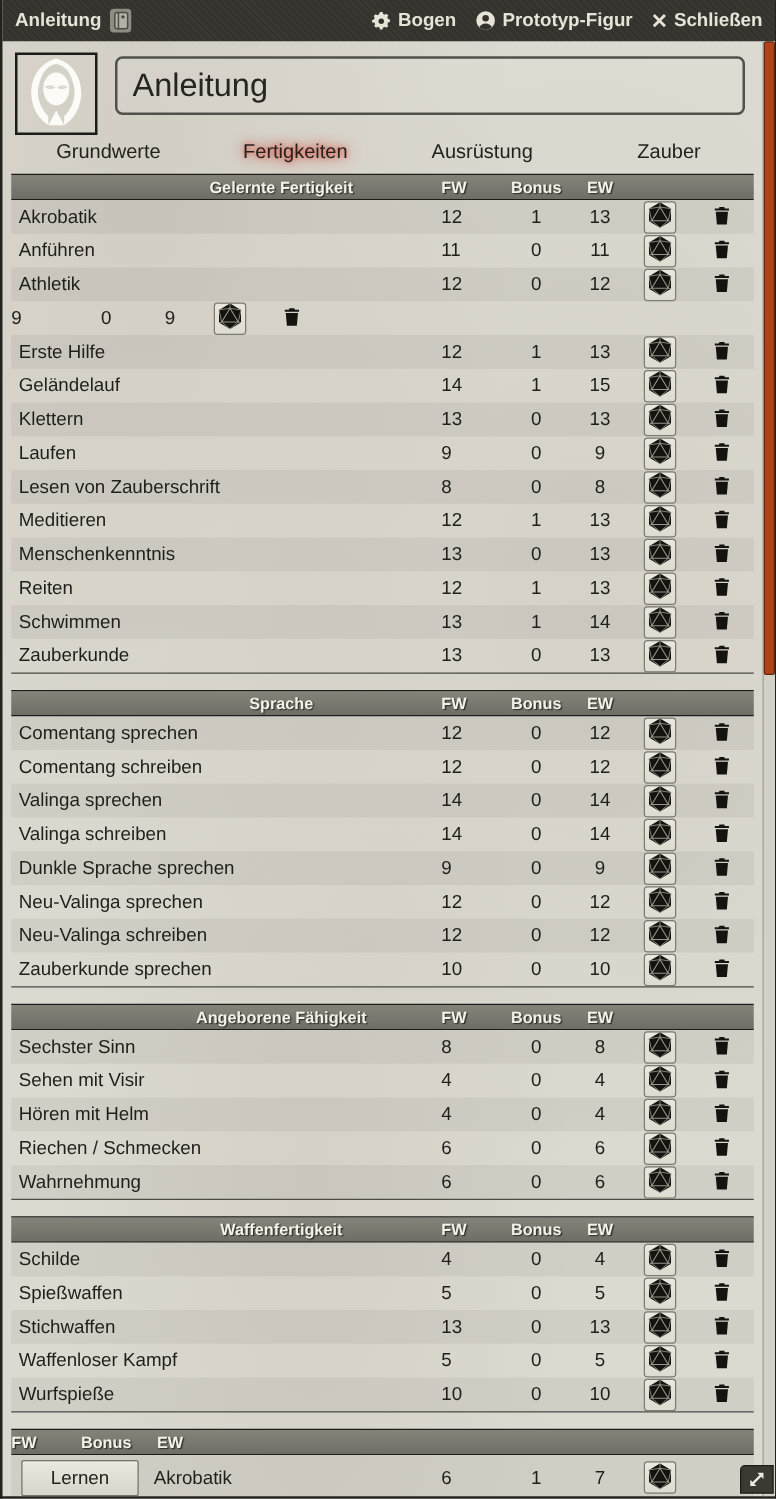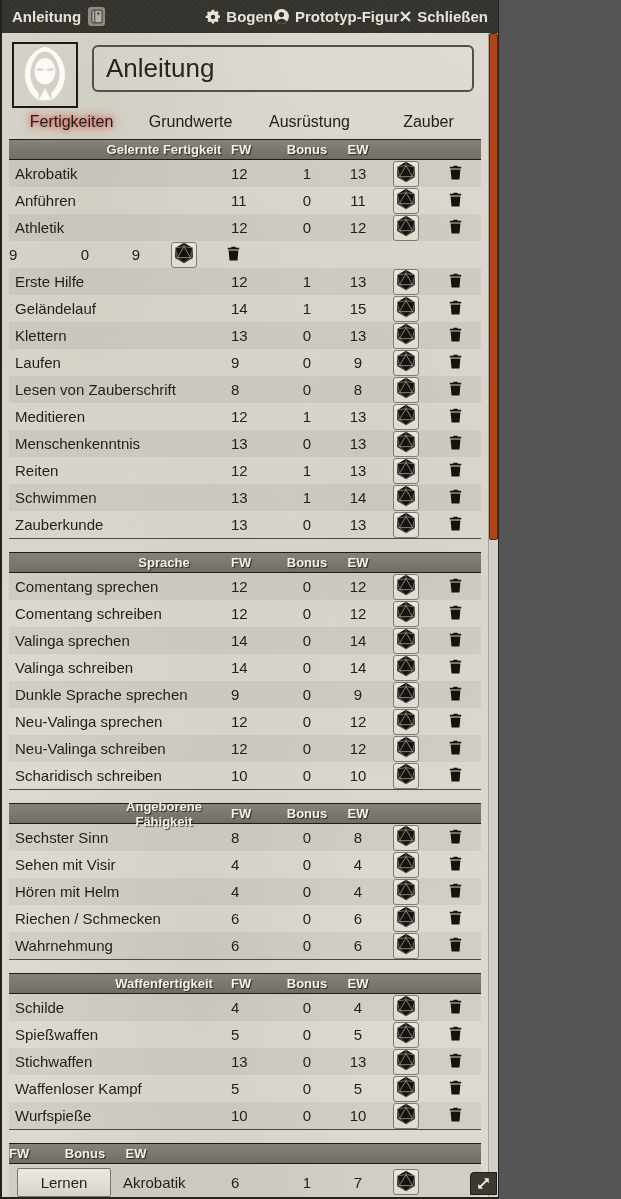--- a/index.html
+++ b/index.html
@@ -1,38 +1,38 @@
 <!DOCTYPE html>
 <html><head>
 <meta charset="utf-8">
 <style>
   html,body{margin:0;padding:0;}
   body{font-family:"Liberation Sans", sans-serif; background:#555;}
   .window{
-    position:relative; width:499px; height:1199px; overflow:hidden;
+    position:relative; width:621px; height:1199px; overflow:hidden;
     background-color:#dcd9d0;
     background-image:
       radial-gradient(ellipse at 18% 12%, rgba(120,112,95,0.10), transparent 42%),
       radial-gradient(ellipse at 75% 40%, rgba(120,112,95,0.07), transparent 45%),
       radial-gradient(ellipse at 40% 80%, rgba(120,112,95,0.08), transparent 40%);
     border-left:2px solid #23221d; border-right:1px solid #23221d; border-bottom:2px solid #23221d;
     box-sizing:border-box;
   }
   
   .titlebar{
     height:33px; margin:0 -2px 0 -2px; padding:0 12px 0 12px;
     background:#33322d;
     background-image:repeating-linear-gradient(45deg, rgba(255,255,255,0.025) 0 2px, transparent 2px 4px);
     color:#e7e4d7; display:flex; align-items:center; justify-content:space-between;
     font-weight:bold; font-size:15px;
   }
   .tb-left{display:flex; align-items:center; gap:7px;}
   .book-badge{display:inline-flex; align-items:center; justify-content:center;
     width:17px;height:19px;border-radius:3px;background:#8f8c82;}
-  .tb-right{display:flex; }
+  .tb-right{display:flex; gap:15px;}
   .tb-action{display:inline-flex; align-items:center; gap:5px; cursor:pointer;}
   .tb-icon{display:inline-flex; align-items:center;}
   
   .char-header{display:flex; align-items:flex-start; padding:9px 24px 0 10px;}
   .avatar{width:62px;height:62px;border:2px solid #1d1c18; background:transparent;
     display:flex;align-items:center;justify-content:center; flex:0 0 auto; cursor:pointer;}
   .name-input{
     flex:1; margin-left:14px; height:43px; margin-top:3px;
     background:rgba(255,255,255,0.06); border:2px solid #52504a; border-radius:6px;
     font-family:"Liberation Sans", sans-serif; font-size:26px; color:#26251f;
@@ -139,22 +139,22 @@
           <path d="M21.5 28 q5.5 -3 10 0.5 q-5 3.5 -10 -0.5z" fill="#dcd9d0"></path>
           <path d="M42.5 28 q-5.5 -3 -10 0.5 q5 3.5 10 -0.5z" fill="#dcd9d0"></path>
           <path d="M25 62 L32 49 L39 62 Z" fill="#fcfbf7"></path>
         </svg>
       </span>
     </div>
     <input class="name-input" type="text" value="Anleitung" style="">
   </div>
 
   <div class="tabs">
+      <span class="tab">Grundwerte</span>
       <span class="tab active">Fertigkeiten</span>
-      <span class="tab">Grundwerte</span>
       <span class="tab">Ausrüstung</span>
       <span class="tab">Zauber</span>
     </div>
 
   <div class="sections" id="sections">
       <div class="table">
         <div class="thead">
           <div class="th-name">Gelernte Fertigkeit</div>
           <div class="col-fw">FW</div>
           <div class="col-bonus">Bonus</div>
@@ -692,21 +692,21 @@
               <button class="trash-btn">
                 <span><svg viewBox="0 0 24 24" width="17" height="19">
                     <path fill="#14130f" d="M9.3 2.3h5.4l.7 1.6H20v2.3H4V3.9h4.6z"></path>
                     <path fill="#14130f" d="M5.1 7.7h13.8L17.6 22H6.4z"></path>
                   </svg></span>
               </button>
             </div>
           </div>
           <div class="row">
             <div class="cell-name">
-              <span>Scharidisch schreiben</span>
+              <span>Zauberkunde sprechen</span>
             </div>
             <div class="col-fw">10</div>
             <div class="col-bonus">0</div>
             <div class="col-ew">10</div>
             <div class="col-dice">
               <button class="dice-btn">
                 <span><svg viewBox="0 0 26 26" width="22" height="22">
                     <polygon points="13,1 23.4,7 23.4,19 13,25 2.6,19 2.6,7" fill="#14130f"></polygon>
                     <polygon points="13,5.5 20.8,18.5 5.2,18.5" fill="none" stroke="#9a978c" stroke-width="1"></polygon>
                     <path d="M13 1L13 5.5M23.4 7L20.8 18.5M2.6 7L5.2 18.5M13 25L5.2 18.5M13 25L20.8 18.5M2.6 19L5.2 18.5M23.4 19L20.8 18.5M2.6 7L13 5.5M23.4 7L13 5.5" stroke="#9a978c" stroke-width="0.8" fill="none"></path>

